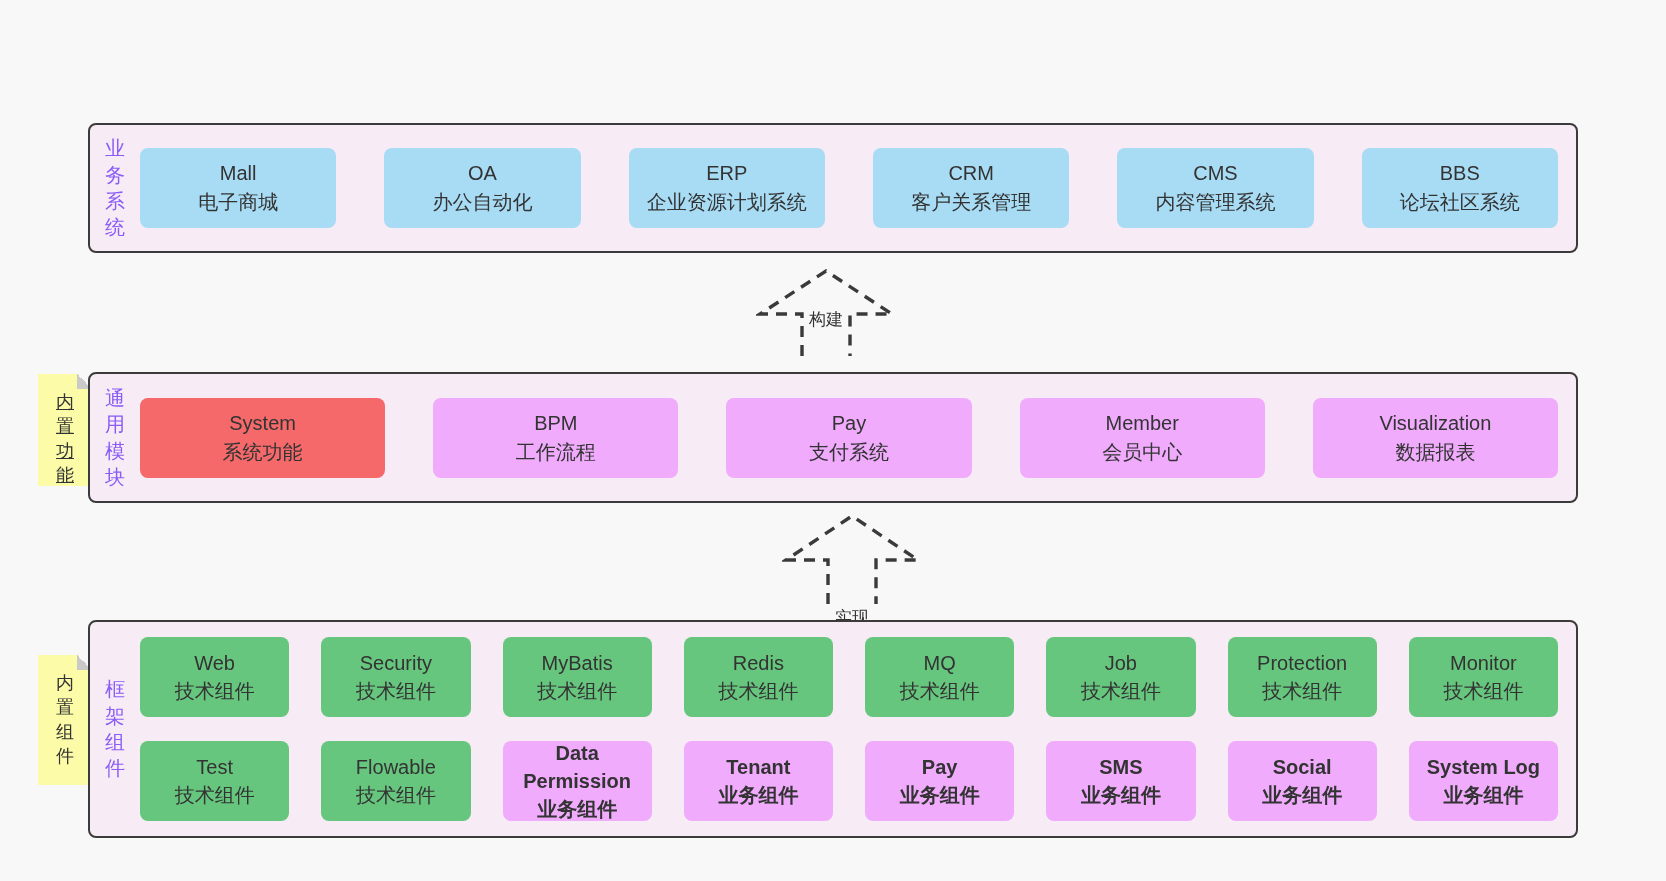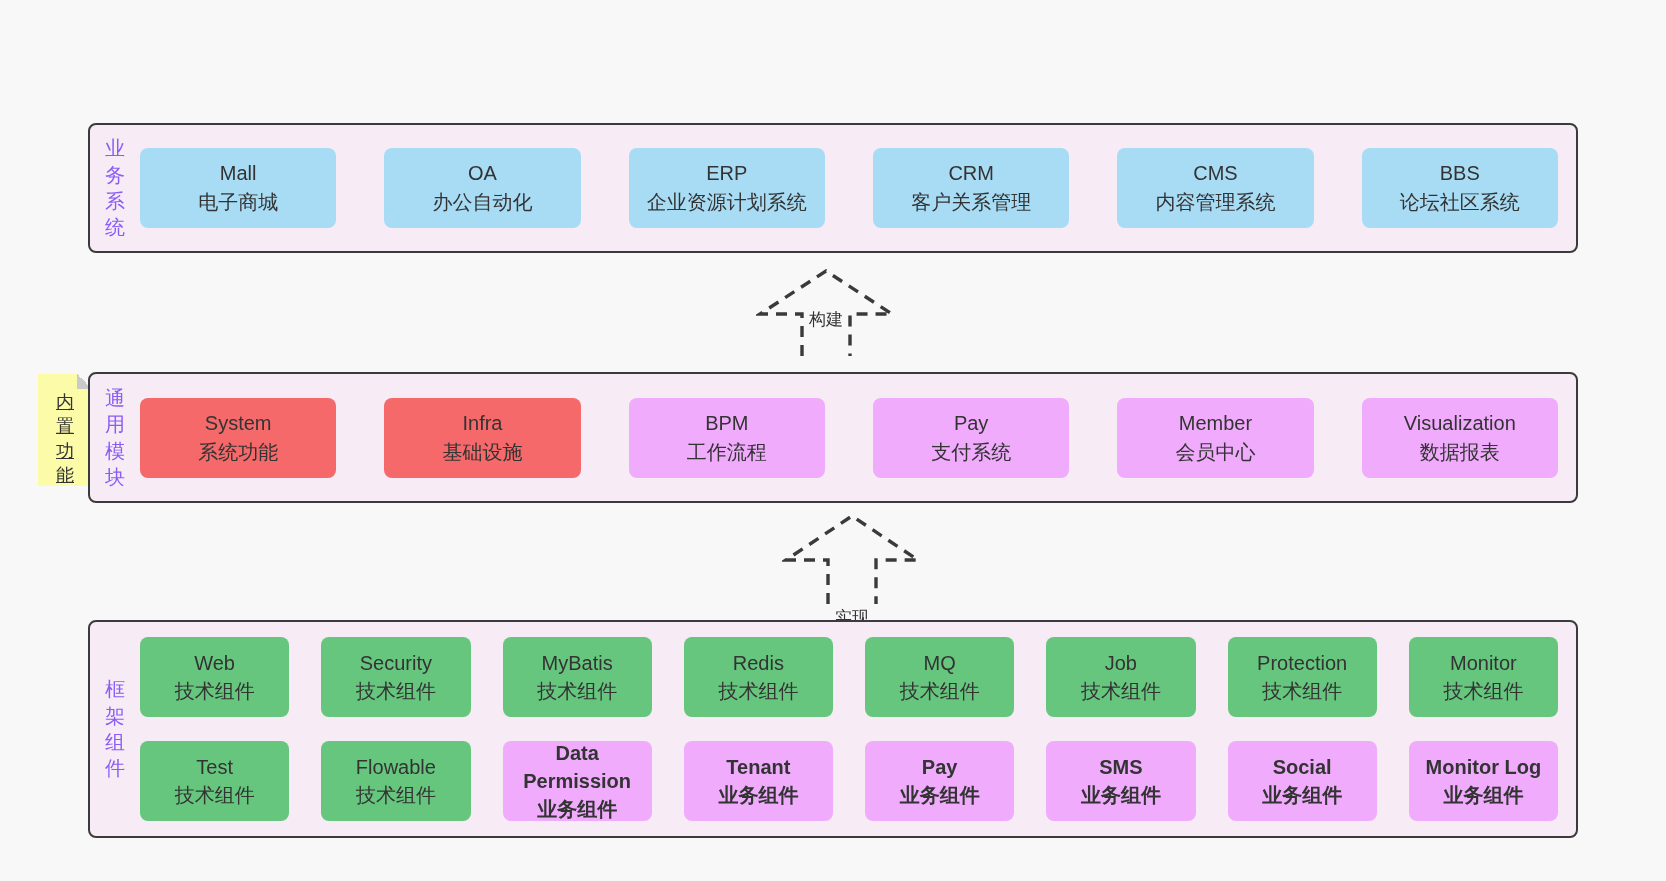--- a/index.html
+++ b/index.html
@@ -136,24 +136,20 @@
     <div class="stext">内置功能</div>
   </div>
 
   <section class="band band2">
     <div class="vlabel">通用模块</div>
     <div class="boxes">
       <div class="box b-red">
         <div>System</div>
         <div>系统功能</div>
       </div>
-      <div class="box b-red">
-        <div>Infra</div>
-        <div>基础设施</div>
-      </div>
       <div class="box b-pink">
         <div>BPM</div>
         <div>工作流程</div>
       </div>
       <div class="box b-pink">
         <div>Pay</div>
         <div>支付系统</div>
       </div>
       <div class="box b-pink">
         <div>Member</div>
@@ -166,20 +162,24 @@
     </div>
   </section>
 
   <div class="arrow arrow2">
     <svg width="140" height="92" viewBox="0 0 140 92">
       <path d="M46,92 L46,48 L4,48 L70,4 L136,48 L94,48 L94,92" fill="none" stroke="#3a3a3a" stroke-width="3.4" stroke-dasharray="11 8"></path>
     </svg>
     <span class="alabel">实现</span>
   </div>
 
+  <div class="sticky sticky2">
+    <div class="fold"></div>
+    <div class="stext">内置组件</div>
+  </div>
 
   <section class="band band3">
     <div class="vlabel">框架组件</div>
     <div class="grid">
       <div class="box b-green">
         <div>Web</div>
         <div>技术组件</div>
       </div>
       <div class="box b-green">
         <div>Security</div>
@@ -231,19 +231,19 @@
       </div>
       <div class="box b-greenlight">
         <div>SMS</div>
         <div>业务组件</div>
       </div>
       <div class="box b-greenlight">
         <div>Social</div>
         <div>业务组件</div>
       </div>
       <div class="box b-greenlight">
-        <div>Monitor Log</div>
+        <div>System Log</div>
         <div>业务组件</div>
       </div>
     </div>
   </section>
 
 </div>
 
 </body></html>

